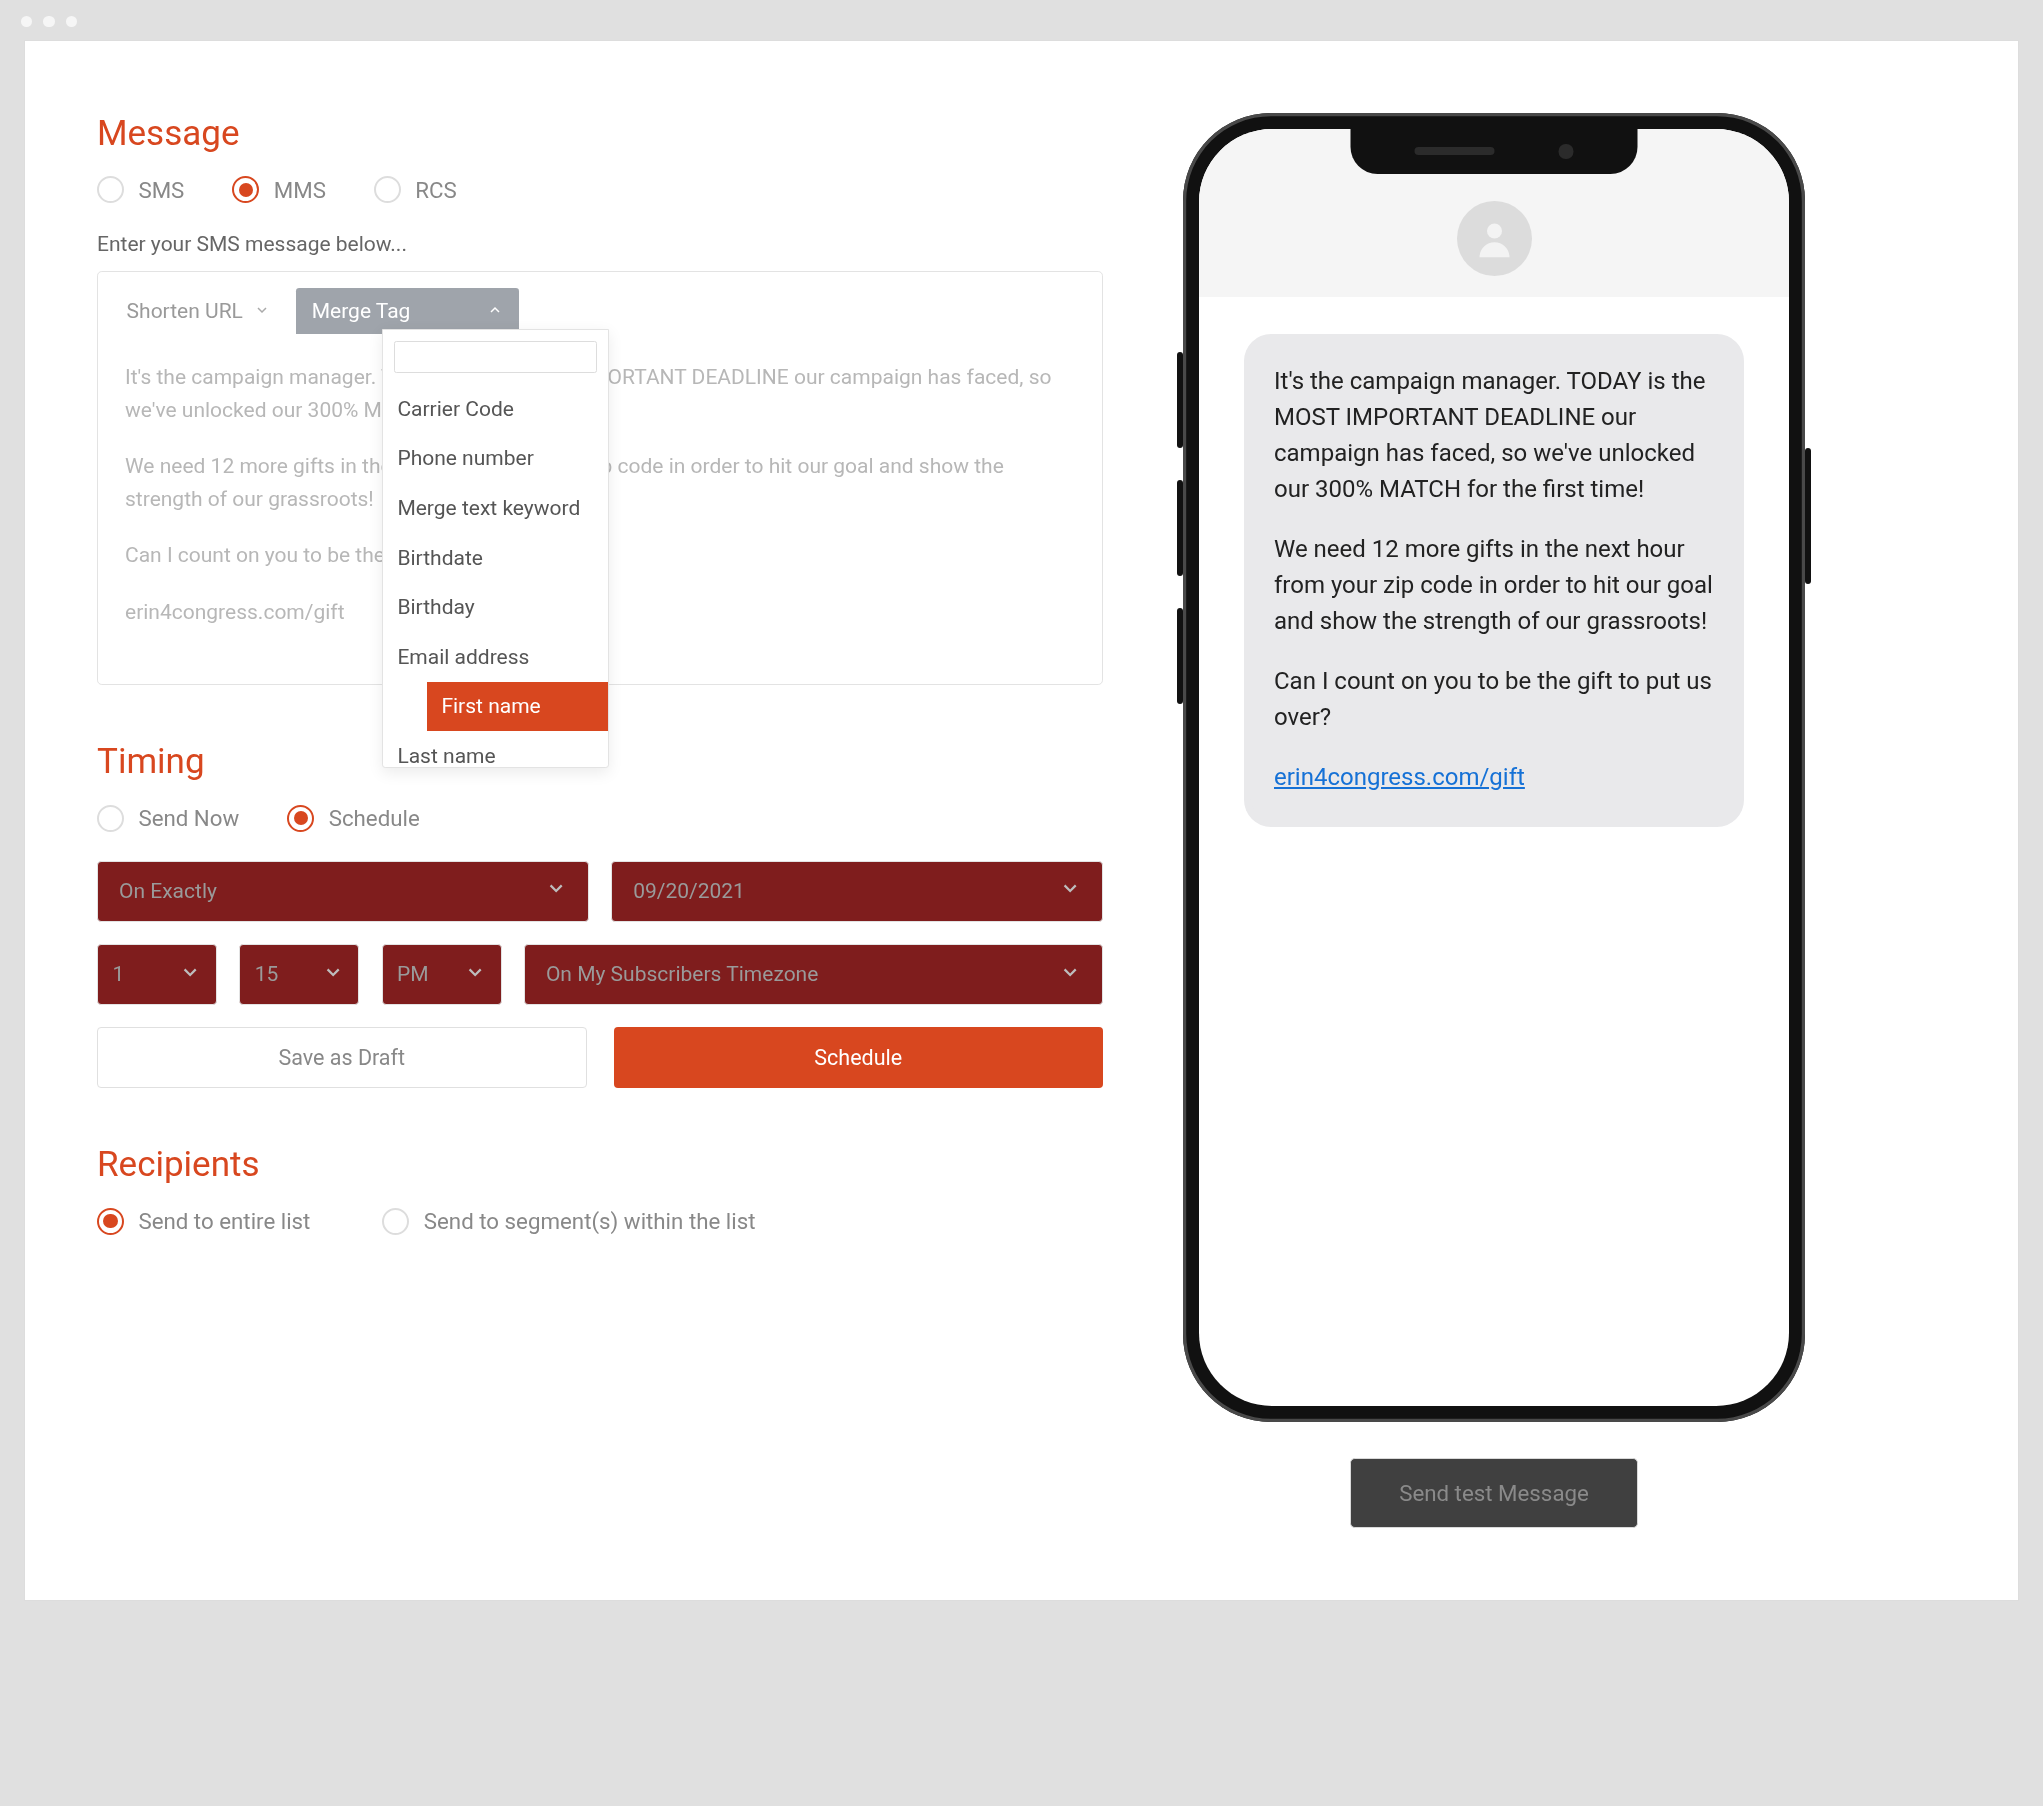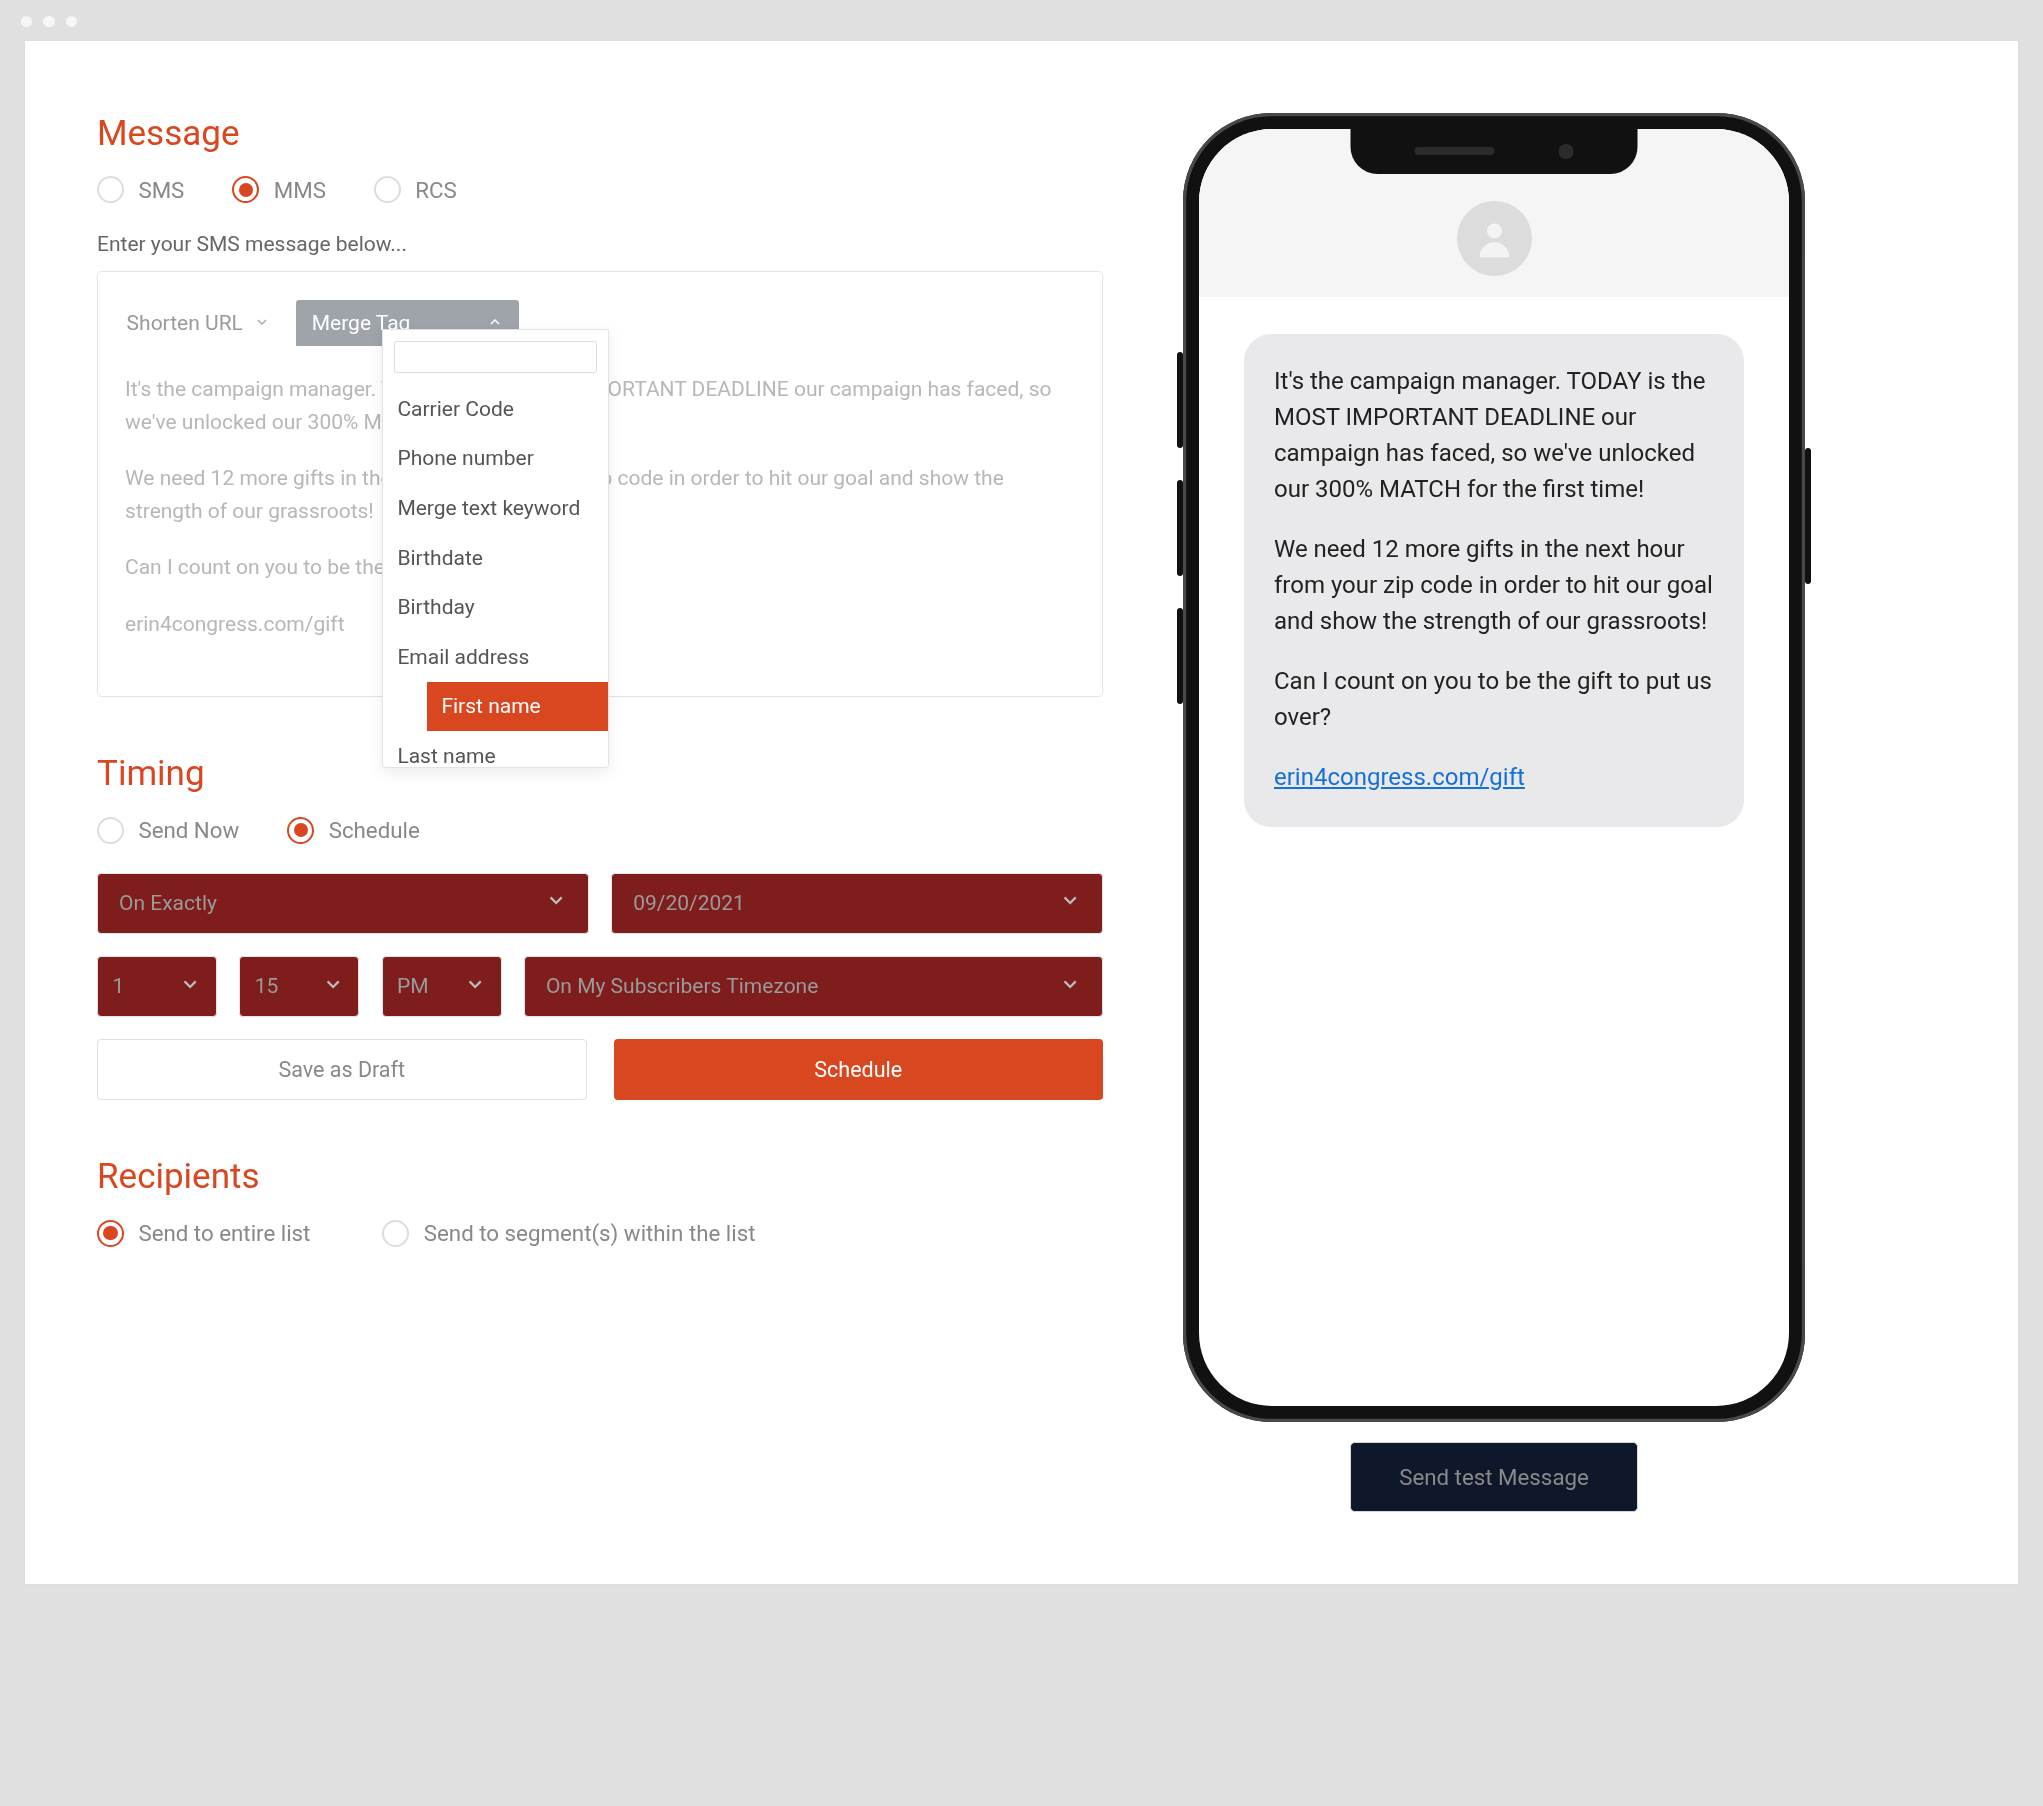--- a/index.html
+++ b/index.html
@@ -42,21 +42,21 @@
   }
   .radio-item.selected .radio-outer { border-color: #d8471f; }
   .radio-inner { width: 14.4px; height:14.4px; border-radius:50%; background: transparent; }
   .radio-item.selected .radio-inner { background: #d8471f; }
 
   .label-small { color:#666; font-size: 21px; margin-bottom: 14.4px; display:block; }
 
   .compose-box {
     border: 0.8px solid #e3e3e3;
     border-radius: 4.8px;
-    padding: 28px 27px 32px 27px;
+    padding: 16px 27px 32px 27px;
     position: relative;
     margin-bottom: 56px;
   }
   .compose-toolbar { display:flex; gap: 24px; margin-bottom: 27px; }
   .tb-btn {
     display:flex; align-items:center; gap:11.2px;
     color:#9a9a9a; font-size: 21px; padding: 6.4px 1.6px;
   }
   .tb-btn.merge {
     background:#9fa4ab; color:#fff; padding: 11.2px 16px; border-radius: 3.2px 3.2px 0 0;
@@ -160,24 +160,24 @@
   .bubble a { color:#1571d6; text-decoration: underline; }
   .tail {
     position:absolute; left:-9.6px; bottom:0; width:32px; height:32px; overflow:hidden;
   }
   .tail:before {
     content:""; position:absolute; right:-16px; bottom:0; width:32px; height:32px;
     background:#e9e9eb; border-bottom-left-radius: 32px;
   }
 
   .send-test {
-    margin-top: 20px;
+    margin-top: 36px;
     border:0.8px solid #d9d9d9; border-radius:4.8px;
     padding: 21px 48px; color:#8a8a8a; font-size:22.3px; cursor:pointer;
-    background:#0f172a;
+    background:#404040;
   }
 
   svg.chev-svg { width:16px; height:16px; stroke:#aaa; fill:none; stroke-width:2.2; }
 </style>
 </head>
 <body>
 
 <div class="browser-chrome">
   <div class="dots">
     <div class="dot"></div>

